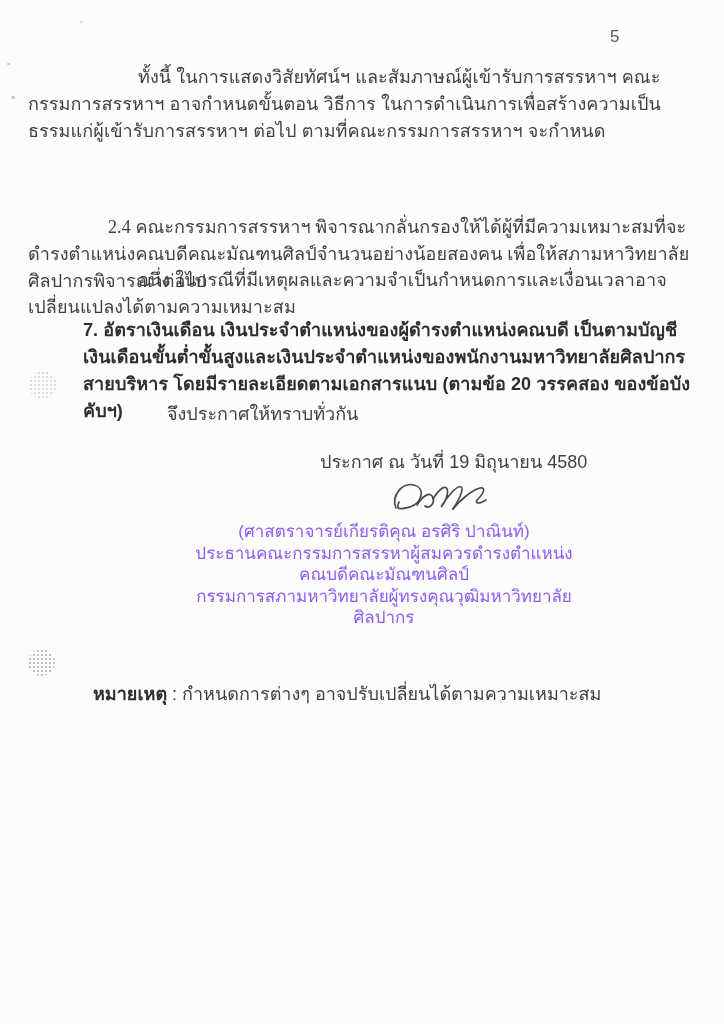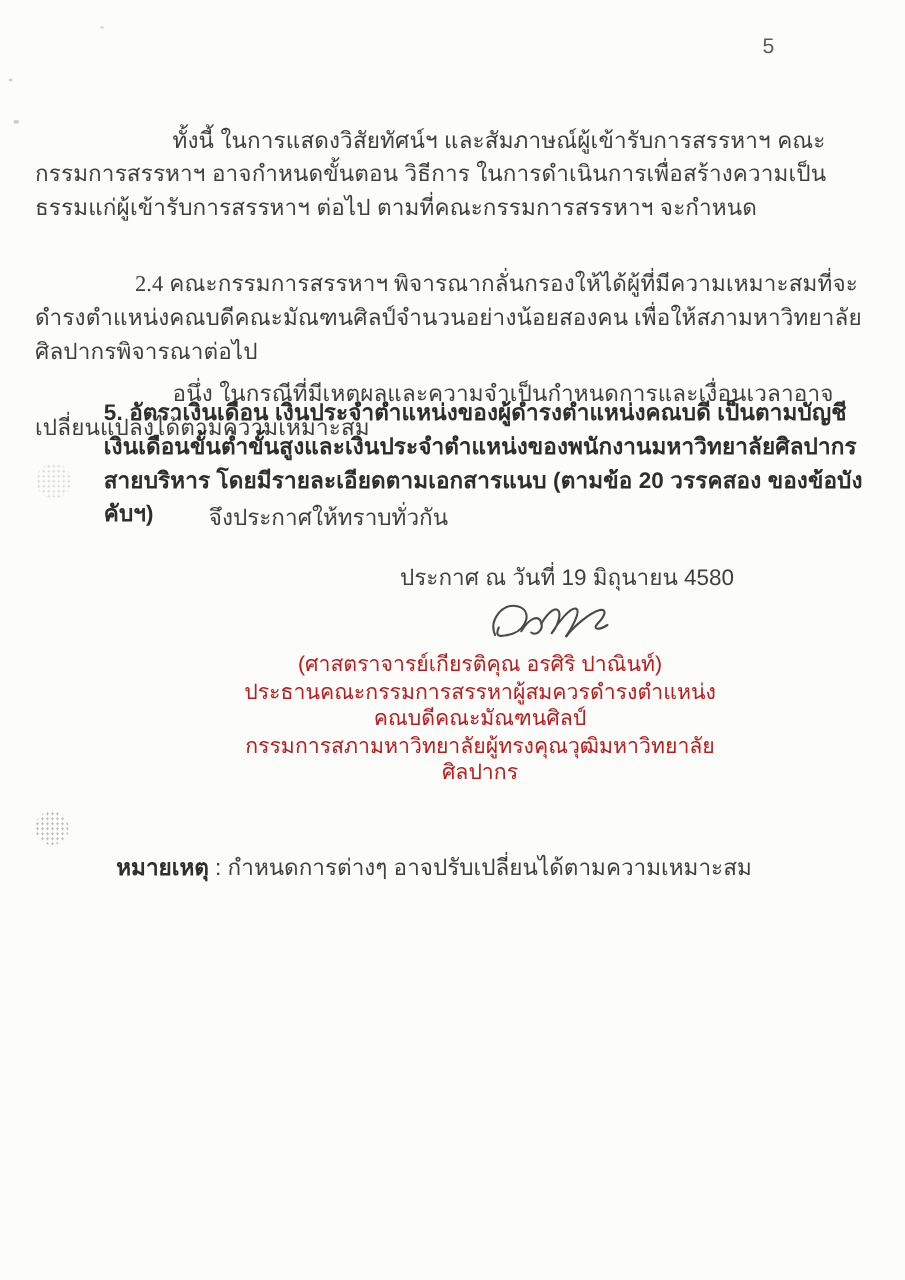--- a/index.html
+++ b/index.html
@@ -13,21 +13,21 @@
     overflow:hidden;
     box-shadow:0 0 4px rgba(0,0,0,.15);
   }
   .para{
     position:absolute;
     left:28px;width:668px;
     font-size:18px;line-height:27px;
     text-align:left;
     letter-spacing:.1px;
   }
-  .indent-lg{text-indent:110px;margin-top:35px;}
+  .indent-lg{text-indent:110px;}
   .indent-md{text-indent:80px;font-family:Liberation Serif, serif;}
   .page-number{
     position:absolute;left:610px;top:27px;
     font-size:17px;color:#5a5a5a;
   }
   .bold-block{
     left:83px;width:614px;
     font-weight:700;color:#2e2e2e;
   }
   .closing-line{
@@ -39,21 +39,21 @@
     font-size:18px;line-height:27px;
   }
   .signature{
     position:absolute;left:386px;top:472px;
     width:118px;height:56px;
   }
   .sign-block{
     position:absolute;left:182px;top:521px;width:404px;
     text-align:center;
     font-size:17px;line-height:21.5px;
-    color:#b91c1c;
+    color:#8b5cf6;
   }
   .note-line{
     position:absolute;left:83px;top:681px;
     font-size:18px;line-height:27px;margin-left:10px;
   }
   .note-label{font-weight:700;color:#2e2e2e;}
   .punch{
     position:absolute;border-radius:50%;
     background-image:radial-gradient(circle,#b5b5b5 .8px,rgba(0,0,0,0) 1.1px);
     background-size:4px 4px;
@@ -82,21 +82,21 @@
   <div class="speck speck-2"></div>
   <div class="speck speck-3"></div>
 
   <div class="para indent-lg" style="top:64px;">ทั้งนี้ ในการแสดงวิสัยทัศน์ฯ และสัมภาษณ์ผู้เข้ารับการสรรหาฯ คณะกรรมการสรรหาฯ อาจกำหนดขั้นตอน วิธีการ ในการดำเนินการเพื่อสร้างความเป็นธรรมแก่ผู้เข้ารับการสรรหาฯ ต่อไป ตามที่คณะกรรมการสรรหาฯ จะกำหนด</div>
 
 
   <div class="para indent-md" style="top:214px;">2.4 คณะกรรมการสรรหาฯ พิจารณากลั่นกรองให้ได้ผู้ที่มีความเหมาะสมที่จะดำรงตำแหน่งคณบดีคณะมัณฑนศิลป์จำนวนอย่างน้อยสองคน เพื่อให้สภามหาวิทยาลัยศิลปากรพิจารณาต่อไป</div>
 
   <div class="para indent-lg" style="top:267px;">อนึ่ง ในกรณีที่มีเหตุผลและความจำเป็นกำหนดการและเงื่อนเวลาอาจเปลี่ยนแปลงได้ตามความเหมาะสม</div>
 
-  <div class="para bold-block" style="top:317px;">5. อัตราเงินเดือน เงินประจำตำแหน่งของผู้ดำรงตำแหน่งคณบดี เป็นตามบัญชีเงินเดือนขั้นต่ำขั้นสูงและเงินประจำตำแหน่งของพนักงานมหาวิทยาลัยศิลปากร สายบริหาร โดยมีรายละเอียดตามเอกสารแนบ (ตามข้อ 20 วรรคสอง ของข้อบังคับฯ)</div>
+  <div class="para bold-block" style="top:317px;">7. อัตราเงินเดือน เงินประจำตำแหน่งของผู้ดำรงตำแหน่งคณบดี เป็นตามบัญชีเงินเดือนขั้นต่ำขั้นสูงและเงินประจำตำแหน่งของพนักงานมหาวิทยาลัยศิลปากร สายบริหาร โดยมีรายละเอียดตามเอกสารแนบ (ตามข้อ 20 วรรคสอง ของข้อบังคับฯ)</div>
 
   <div class="punch punch-light"></div>
   <div class="punch punch-dark"></div>
 
   <div class="closing-line">จึงประกาศให้ทราบทั่วกัน</div>
 
   <div class="date-line">ประกาศ  ณ  วันที่  19 มิถุนายน 4580</div>
 
   <svg class="signature" viewBox="0 0 118 56" fill="none" stroke="#4a4a4a" stroke-width="1.7" stroke-linecap="round">
     <path d="M10 36 C5 24 16 10 28 13 C40 16 36 31 24 35 C16 37 9 39 13 30"></path>

